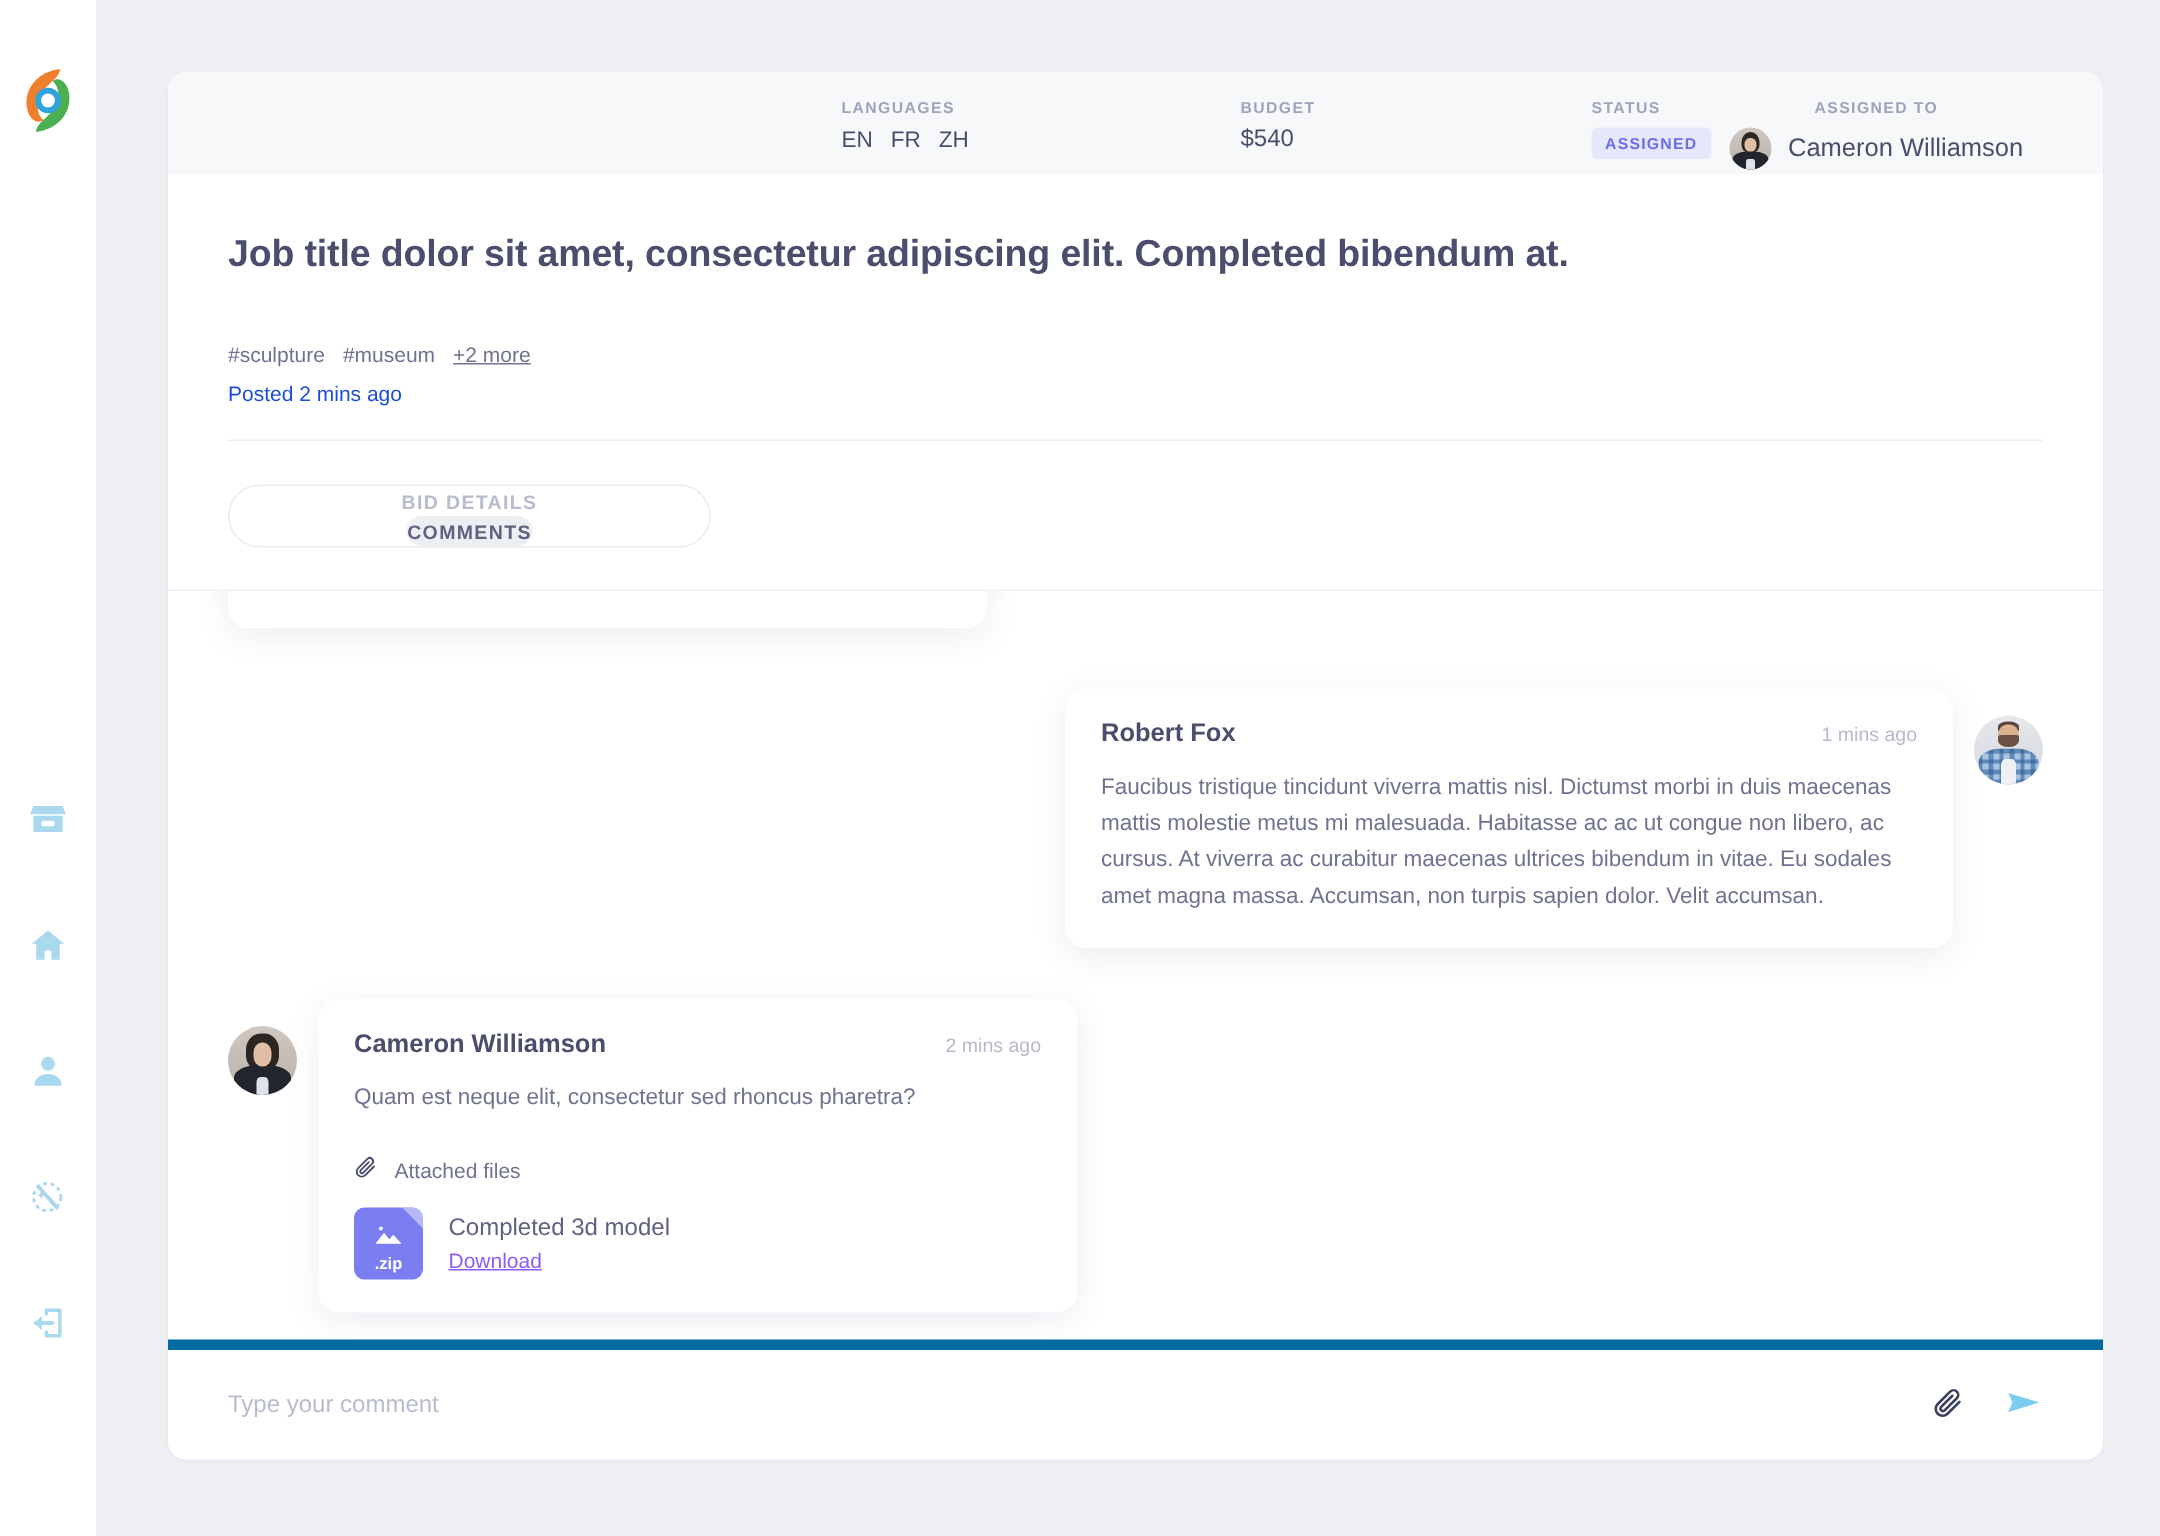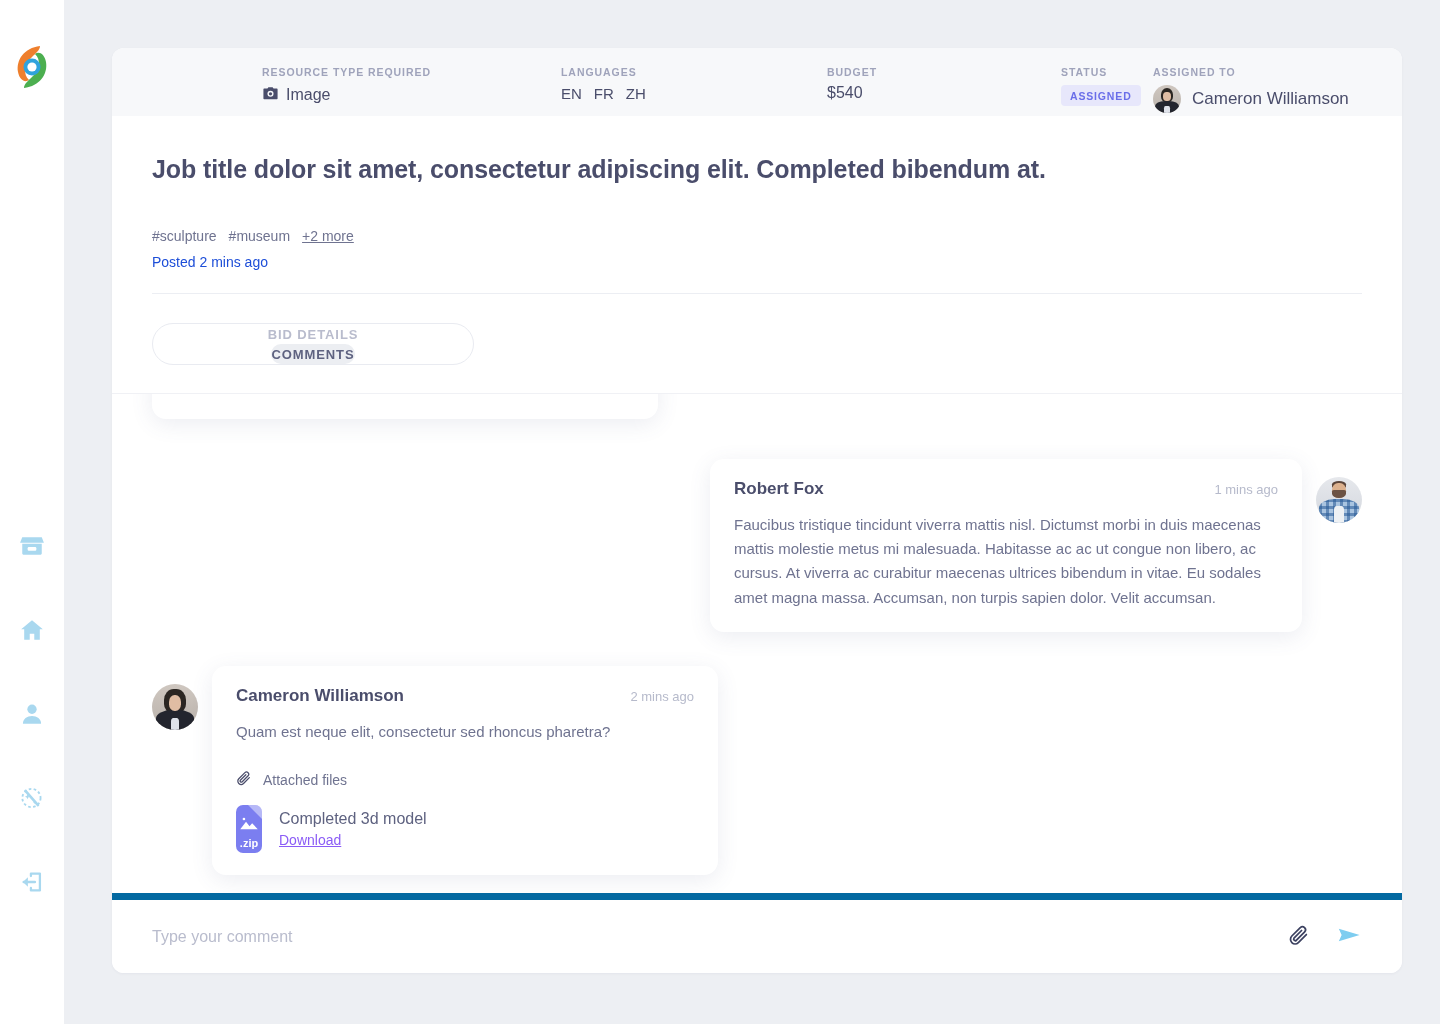--- a/index.html
+++ b/index.html
@@ -80,21 +80,21 @@
     font-weight: 500;
     display: flex;
     align-items: center;
     gap: 7px;
     line-height: 1;
   }
   .mb-resource { position: absolute; left: 150px; top: 18px; }
   .mb-langs    { position: absolute; left: 449px; top: 18px; }
   .mb-budget   { position: absolute; left: 715px; top: 18px; }
   .mb-status   { position: absolute; left: 949px; top: 18px; }
-  .mb-assigned { position: absolute; left: 1041px; top: 18px; }
+  .mb-assigned { position: absolute; left: 1041px; top: 18px; align-items: center; }
 
   .langs { display: flex; gap: 12px; font-size: 15px; font-weight: 400; color: #4a4d6b; }
 
   .status-badge {
     display: inline-block;
     background: #e7e7fb;
     color: #6a6ee9;
     font-size: 10.5px;
     font-weight: bold;
     letter-spacing: .08em;
@@ -279,21 +279,21 @@
     display: flex; align-items: center; gap: 11px;
     margin-top: 26px;
     font-size: 14px;
     color: #6f7390;
   }
   .attach-file {
     display: flex; align-items: center; gap: 17px;
     margin-top: 16px;
   }
   .file-icon {
-    width: 26px; height: 48px;
+    width: 46px; height: 48px;
     background: #7b7ef0;
     border-radius: 7px;
     position: relative;
     flex: 0 0 auto;
     display: flex; flex-direction: column;
     align-items: center; justify-content: flex-end;
     padding-bottom: 4px;
     overflow: hidden;
   }
   .file-icon .corner {
@@ -398,33 +398,20 @@
         </svg>
       </span>
     </div>
   </div>
 </div>
 
 <div class="main-card">
 
   <div class="meta-strip">
 
-    <div class="meta-block mb-resource">
-      <div class="meta-label">RESOURCE TYPE REQUIRED</div>
-      <div class="meta-value">
-        <span>
-          <svg width="17" height="17" viewBox="0 0 24 24" fill="#4a4d6b">
-            <path d="M9 3h6l1.3 2H21a1 1 0 0 1 1 1v13a1 1 0 0 1-1 1H3a1 1 0 0 1-1-1V6a1 1 0 0 1 1-1h4.7L9 3z"></path>
-            <circle cx="12" cy="12.4" r="4.3" fill="#f7f8fa"></circle>
-            <circle cx="12" cy="12.4" r="2.3" fill="#4a4d6b"></circle>
-          </svg>
-        </span>
-        <span>Image</span>
-      </div>
-    </div>
 
     <div class="meta-block mb-langs">
       <div class="meta-label">LANGUAGES</div>
       <div class="langs">
         <span>EN</span>
         <span>FR</span>
         <span>ZH</span>
       </div>
     </div>
 

